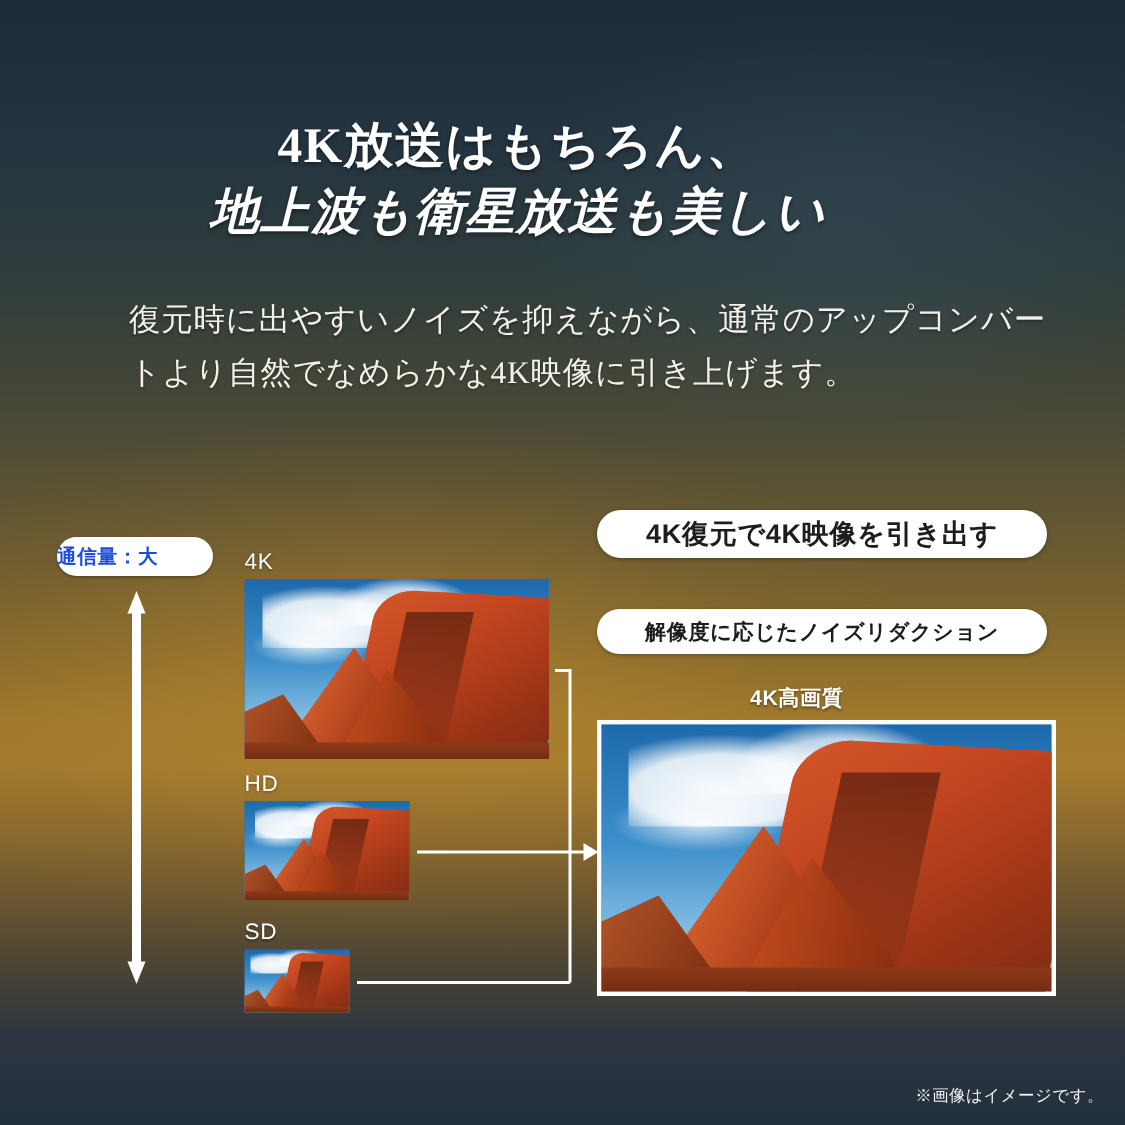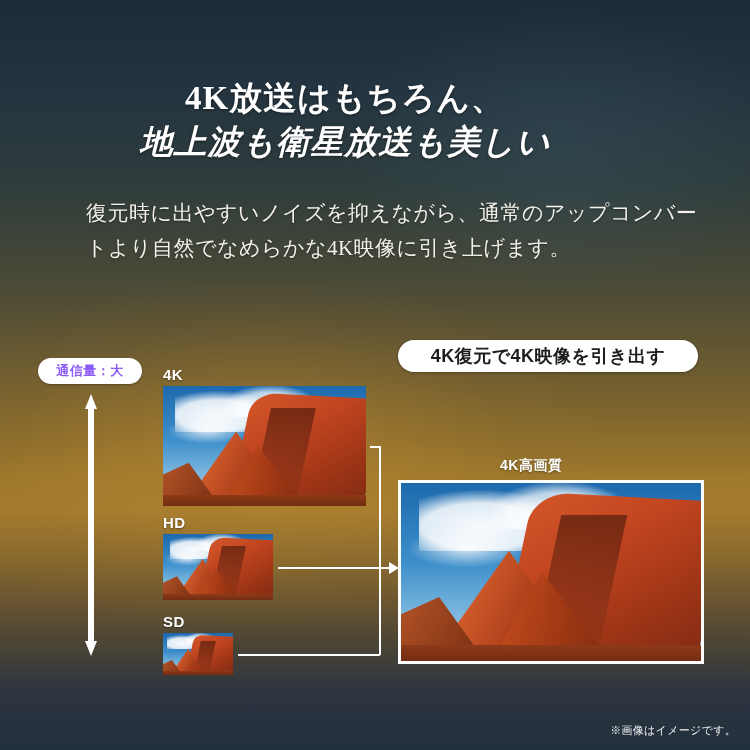--- a/index.html
+++ b/index.html
@@ -93,25 +93,24 @@
     line-height: 35px;
     letter-spacing: 0.5px;
     text-shadow: 0 1px 2px rgba(0,0,0,0.35);
     margin-left: 24px;
   }
 
   
   .badge-pill {
     position: absolute;
     background: #ffffff;
-    color: #8b5cf6;
+    color: #1d4ed8;
     font-size: 13px;
     font-weight: bold;
     border-radius: 13px;
-    text-align: center;
     line-height: 26px;
     height: 26px;
     width: 104px;
     letter-spacing: 0.5px;
     box-shadow: 0 1px 2px rgba(0,0,0,0.3);
   }
   #pill-large { left: 38px; top: 358px; }
   #pill-small { left: 38px; top: 663px; }
 
   .scale-arrow {
@@ -146,21 +145,21 @@
     border-left: 6px solid transparent;
     border-right: 6px solid transparent;
     border-top: 15px solid #ffffff;
   }
 
   
   .src-label {
     position: absolute;
     color: #ffffff;
     font-size: 15px;
-    font-weight: bold;
+    font-weight: normal;
     letter-spacing: 0.5px;
     text-shadow: 0 1px 2px rgba(0,0,0,0.4);
   }
   #label-4k { left: 163px; top: 366px; }
   #label-hd { left: 163px; top: 514px; }
   #label-sd { left: 163px; top: 613px; }
 
   
   .photo {
     position: absolute;
@@ -374,20 +373,21 @@
     </div>
 
     <div class="connector conn-h" style="left:370px; top:446px; width:10px;"></div>
     <div class="connector conn-h" style="left:278px; top:567px; width:102px;"></div>
     <div class="connector conn-h" style="left:238px; top:654px; width:142px;"></div>
     <div class="connector conn-v" style="left:379px; top:446px; height:209px;"></div>
     <div class="connector conn-h" style="left:379px; top:567px; width:12px;"></div>
     <div class="arrow-head" style="left:389px; top:562px;"></div>
 
     <div class="callout" id="callout-1">4K復元で4K映像を引き出す</div>
+    <div class="callout" id="callout-2">解像度に応じたノイズリダクション</div>
 
     <div id="label-out">4K高画質</div>
     <div class="photo" id="photo-out">
       <div class="sky"></div>
       <div class="cloud1"></div>
       <div class="cloud2"></div>
       <div class="cloud3"></div>
       <div class="rock-right"></div>
       <div class="rock-right-shadow"></div>
       <div class="peak-tri"></div>

